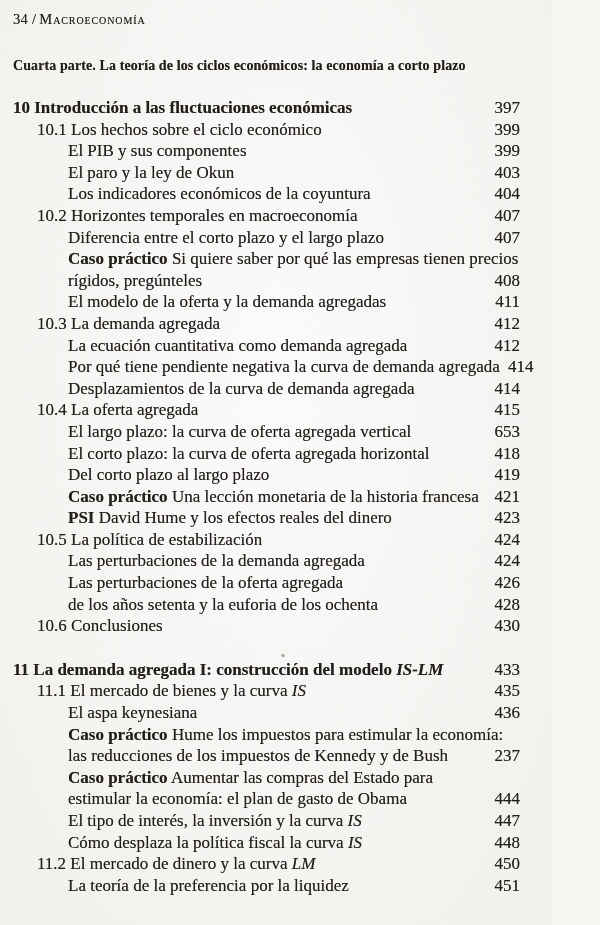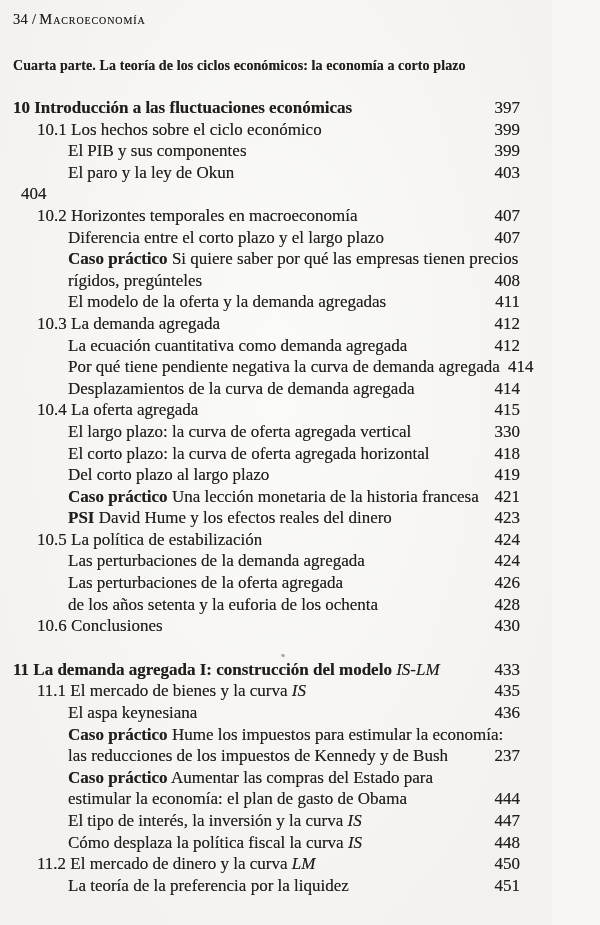--- a/index.html
+++ b/index.html
@@ -55,21 +55,21 @@
     line-height: 21.6px;
     white-space: nowrap;
   }
   .row .txt { white-space: nowrap; }
   .row.indent-0 .txt { padding-left: 0; }
   .row.indent-1 .txt { padding-left: 24px; }
   .row.indent-2 .txt { padding-left: 55px; }
   .seg.normal { font-weight: normal; font-style: normal; }
   .seg.bold { font-weight: bold; }
   .seg.italic { font-style: italic; }
-  .seg.bold-italic { font-weight: normal; font-style: italic; margin-top: 16px; }
+  .seg.bold-italic { font-weight: bold; font-style: italic; margin-top: 16px; }
   .pg { flex: none; padding-left: 8px; }
   .speck {
     position: absolute;
     left: 281px;
     top: 654px;
     width: 4px;
     height: 3px;
     background: rgba(90, 85, 78, 0.45);
     border-radius: 50% 40% 50% 40%;
     transform: rotate(25deg);
@@ -97,20 +97,21 @@
         </div>
         <div class="row indent-2">
           <span class="txt"><span class="seg normal">El PIB y sus componentes</span></span>
           <span class="pg">399</span>
         </div>
         <div class="row indent-2">
           <span class="txt"><span class="seg normal">El paro y la ley de Okun</span></span>
           <span class="pg">403</span>
         </div>
         <div class="row indent-2">
+          <span class="txt"><span class="seg normal">Los indicadores económicos de la coyuntura</span></span>
           <span class="pg">404</span>
         </div>
         <div class="row indent-1">
           <span class="txt"><span class="seg normal">10.2 Horizontes temporales en macroeconomía</span></span>
           <span class="pg">407</span>
         </div>
         <div class="row indent-2">
           <span class="txt"><span class="seg normal">Diferencia entre el corto plazo y el largo plazo</span></span>
           <span class="pg">407</span>
         </div>
@@ -141,21 +142,21 @@
         <div class="row indent-2">
           <span class="txt"><span class="seg normal">Desplazamientos de la curva de demanda agregada</span></span>
           <span class="pg">414</span>
         </div>
         <div class="row indent-1">
           <span class="txt"><span class="seg normal">10.4 La oferta agregada</span></span>
           <span class="pg">415</span>
         </div>
         <div class="row indent-2">
           <span class="txt"><span class="seg normal">El largo plazo: la curva de oferta agregada vertical</span></span>
-          <span class="pg">330</span>
+          <span class="pg">653</span>
         </div>
         <div class="row indent-2">
           <span class="txt"><span class="seg normal">El corto plazo: la curva de oferta agregada horizontal</span></span>
           <span class="pg">418</span>
         </div>
         <div class="row indent-2">
           <span class="txt"><span class="seg normal">Del corto plazo al largo plazo</span></span>
           <span class="pg">419</span>
         </div>
         <div class="row indent-2">

